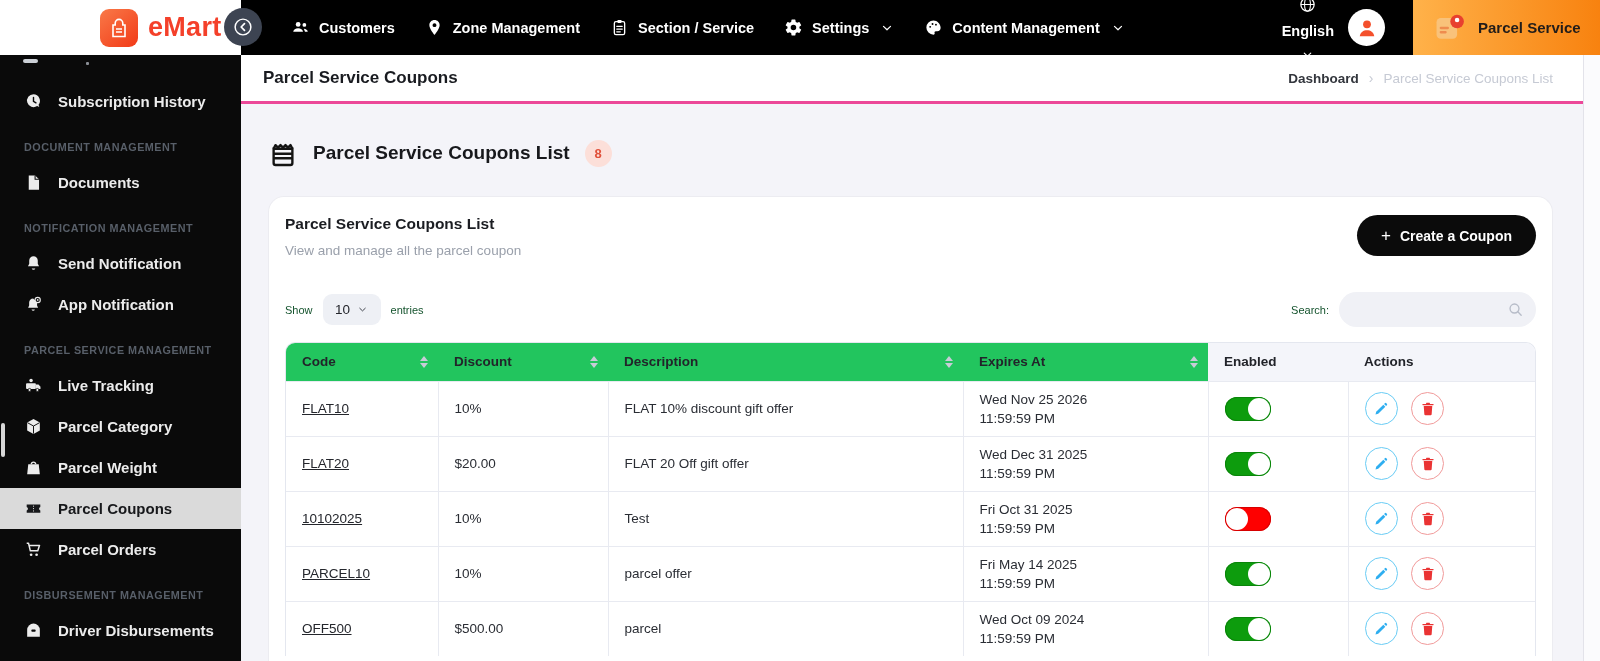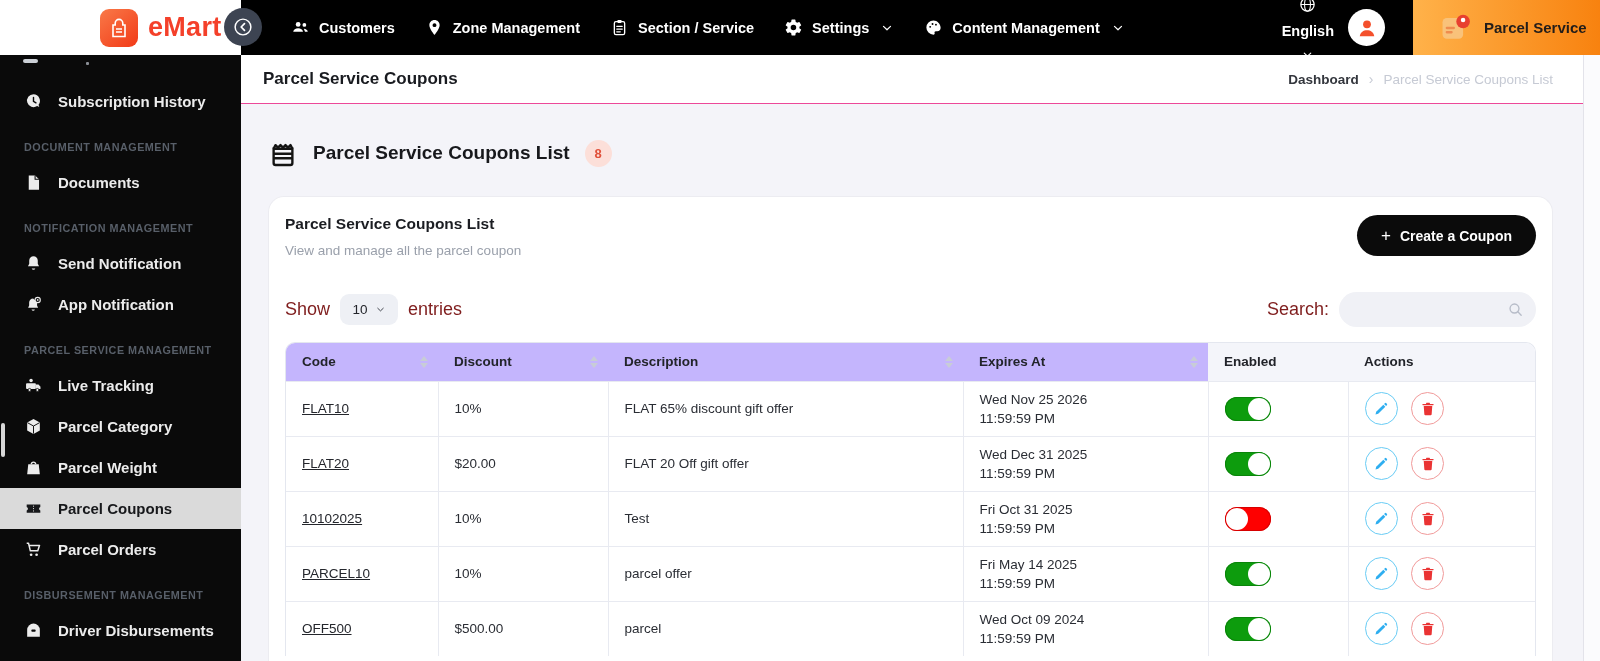--- a/index.html
+++ b/index.html
@@ -20,70 +20,70 @@
   .nav-item .mi { width:19px; height:19px; }
   .nav-item .mi svg { width:19px; height:19px; }
   .nav-item .caret { width:14px; height:14px; margin-left:2px; }
   .nav-item .caret svg { width:14px; height:14px; }
   .nav-right { margin-left:auto; display:flex; align-items:center; gap:14px; color:#fff; }
   .lang { display:flex; align-items:center; gap:9px; font-size:14.5px; font-weight:bold; cursor:pointer;flex-direction:column; }
   .lang .gi svg { width:19px; height:19px; }
   .lang .caret svg { width:13px; height:13px; }
   .avatar { width:37px; height:37px; border-radius:50%; background:#fff; display:flex; align-items:center; justify-content:center; margin-right:14px; cursor:pointer; }
   .avatar svg { width:26px; height:26px; }
-  .service-tab { height:55px; width:187px; flex:none; background:linear-gradient(90deg,#ffb24a,#f8820f); display:flex; align-items:center; gap:11px; padding-left:26px; color:#221d1a; font-weight:bold; font-size:15px; cursor:pointer; }
+  .service-tab { height:55px; width:187px; flex:none; background:linear-gradient(90deg,#ffb24a,#f8820f); display:flex; align-items:center; gap:11px; padding-left:20px; color:#221d1a; font-weight:bold; font-size:15px; cursor:pointer; }
   .service-tab .pi svg { width:34px; height:34px; }
 
   
   .sidebar { position:absolute; top:55px; left:0; width:241px; height:606px; background:#0a0a0a; color:#ececec; overflow:hidden; z-index:20; }
   .partial-bar { position:absolute; top:4px; left:23px; width:15px; height:4px; border-radius:2px; background:#ccd0d6; }
   .partial-dot { position:absolute; top:7px; left:86px; width:3px; height:3px; border-radius:1px; background:#8b8f96; }
   .side-list { padding-top:26px; }
   .side-section { padding:0 24px; margin:15px 0 5px 0; height:20px; line-height:20px; font-size:10.8px; font-weight:bold; letter-spacing:.5px; color:#585f69; }
   .side-item { display:flex; align-items:center; gap:15px; height:41px; padding-left:24px; font-size:15px; font-weight:bold; color:#ececec; cursor:pointer; }
   .side-item .si { width:19px; height:19px; flex:none; }
   .side-item .si svg { width:19px; height:19px; }
   .side-item.active { background:#dadada; color:#17181b; }
   .side-scroll-thumb { position:absolute; left:1px; top:368px; width:4px; height:34px; border-radius:2px; background:#d7d7d7; }
 
   
   .main { position:absolute; top:55px; left:241px; width:1342px; height:606px; }
   .page-scrollbar { position:absolute; top:55px; right:0; width:17px; height:606px; background:#fbfbfd; border-left:1px solid #e3e3ea; z-index:25; }
-  .header-strip { height:49px; background:#fff; border-bottom:1px solid #ec4899; display:flex; align-items:center; justify-content:space-between; padding:0 30px 0 22px; }
+  .header-strip { height:49px; background:#fff; border-bottom:3px solid #ec4899; display:flex; align-items:center; justify-content:space-between; padding:0 30px 0 22px; }
   .page-title { font-size:17px; font-weight:bold; color:#191b20; }
   .breadcrumb { display:flex; align-items:center; gap:10px; font-size:13.5px; }
   .crumb-home { color:#33363d; font-weight:bold; cursor:pointer; }
   .crumb-sep { color:#c6cad4; font-size:14px; }
   .crumb-current { color:#c6cad4; }
 
   .section-head { display:flex; align-items:center; gap:15px; margin:34px 0 0 27px; }
   .gift-ic svg { width:30px; height:30px; }
   .list-title { font-size:19px; font-weight:bold; color:#17181c; }
   .count-badge { width:27px; height:27px; border-radius:50%; background:#fcdfd9; color:#e0503a; font-size:13px; font-weight:bold; display:flex; align-items:center; justify-content:center; }
 
   .card { position:absolute; left:27px; top:141px; width:1285px; height:466px; background:#fff; border:1px solid #ececf1; border-bottom:none; border-radius:16px 16px 0 0; padding:18px 16px; overflow:hidden; }
   .card-head { display:flex; justify-content:space-between; align-items:flex-start; }
   .card-title { font-size:15.5px; font-weight:bold; color:#1b1d22; }
   .card-sub { margin-top:10px; font-size:13.5px; color:#9aa0ab; }
   .create-btn { height:41px; border-radius:21px; background:#0b0b0b; color:#fff; border:none; display:flex; align-items:center; gap:9px; padding:0 24px; font-size:14px; font-weight:bold; cursor:pointer; font-family:inherit; }
   .plus-glyph { font-size:17px; font-weight:normal; }
 
   .controls { display:flex; align-items:center; margin-top:34px; }
-  .ctrl-label { font-size:18px; color:#7f1d1d; }
+  .ctrl-label { font-size:11px; color:#14532d; }
   .size-select { margin:0 10px; width:58px; height:31px; border-radius:9px; background:#eef0f5; display:flex; align-items:center; justify-content:center; gap:7px; font-size:13.5px; color:#23252b; cursor:pointer; }
   .size-select .caret svg { width:11px; height:11px; color:#3a3e47; }
   .search-wrap { margin-left:auto; display:flex; align-items:center; gap:10px; }
   .search-box { position:relative; width:197px; height:35px; }
   .search-box input { width:100%; height:100%; border:none; border-radius:18px; background:#f0f1f6; padding:0 38px 0 16px; font-size:13.5px; color:#333; outline:none; font-family:inherit; }
   .search-ic { position:absolute; right:12px; top:9px; color:#b7bcc8; }
   .search-ic svg { width:17px; height:17px; }
 
   .table-wrap { margin-top:15px; border:1px solid #e4e7ef; border-bottom:none; border-radius:10px 10px 0 0; overflow:hidden; }
   table { width:100%; border-collapse:collapse; table-layout:fixed; }
-  th { height:38px; text-align:left; padding-left:16px; font-size:13.5px; font-weight:bold; color:#22242a; background:#c4b5fd; position:relative; }
+  th { height:38px; text-align:left; padding-left:16px; font-size:13.5px; font-weight:bold; color:#22242a; background:#22c55e; position:relative; }
   th.shade { background:#f4f5fa; }
   .sort { position:absolute; right:10px; top:50%; transform:translateY(-50%); display:flex; flex-direction:column; gap:2px; }
   .sort i { display:block; width:0; height:0; border-left:4px solid transparent; border-right:4px solid transparent; }
   .sort .up { border-bottom:5px solid #c8ccd7; }
   .sort .dn { border-top:5px solid #c8ccd7; }
   td { height:55px; padding-left:16px; font-size:13.5px; color:#2a2d34; border-top:1px solid #e8eaf1; border-left:1px solid #e8eaf1; background:#fff; vertical-align:middle; }
   td:first-child { border-left:none; }
   .code-link { color:#24262c; text-decoration:underline; cursor:pointer; }
   .exp .d, .exp .t { line-height:19px; }
 
@@ -435,21 +435,21 @@
                   <i class="dn"></i>
                 </span></th>
               <th class="shade">Enabled</th>
               <th class="shade">Actions</th>
             </tr>
           </thead>
         <tbody id="tbody">
   <tr>
     <td><a class="code-link">FLAT10</a></td>
     <td class="disc">10%</td>
-    <td class="desc">FLAT 65% discount gift offer</td>
+    <td class="desc">FLAT 10% discount gift offer</td>
     <td class="exp">
                 <div class="d">Wed Nov 25 2026</div>
                 <div class="t">11:59:59 PM</div>
               </td>
     <td>
                 <div class="toggle on">
                   <div class="knob"></div>
                 </div>
               </td>
     <td>

